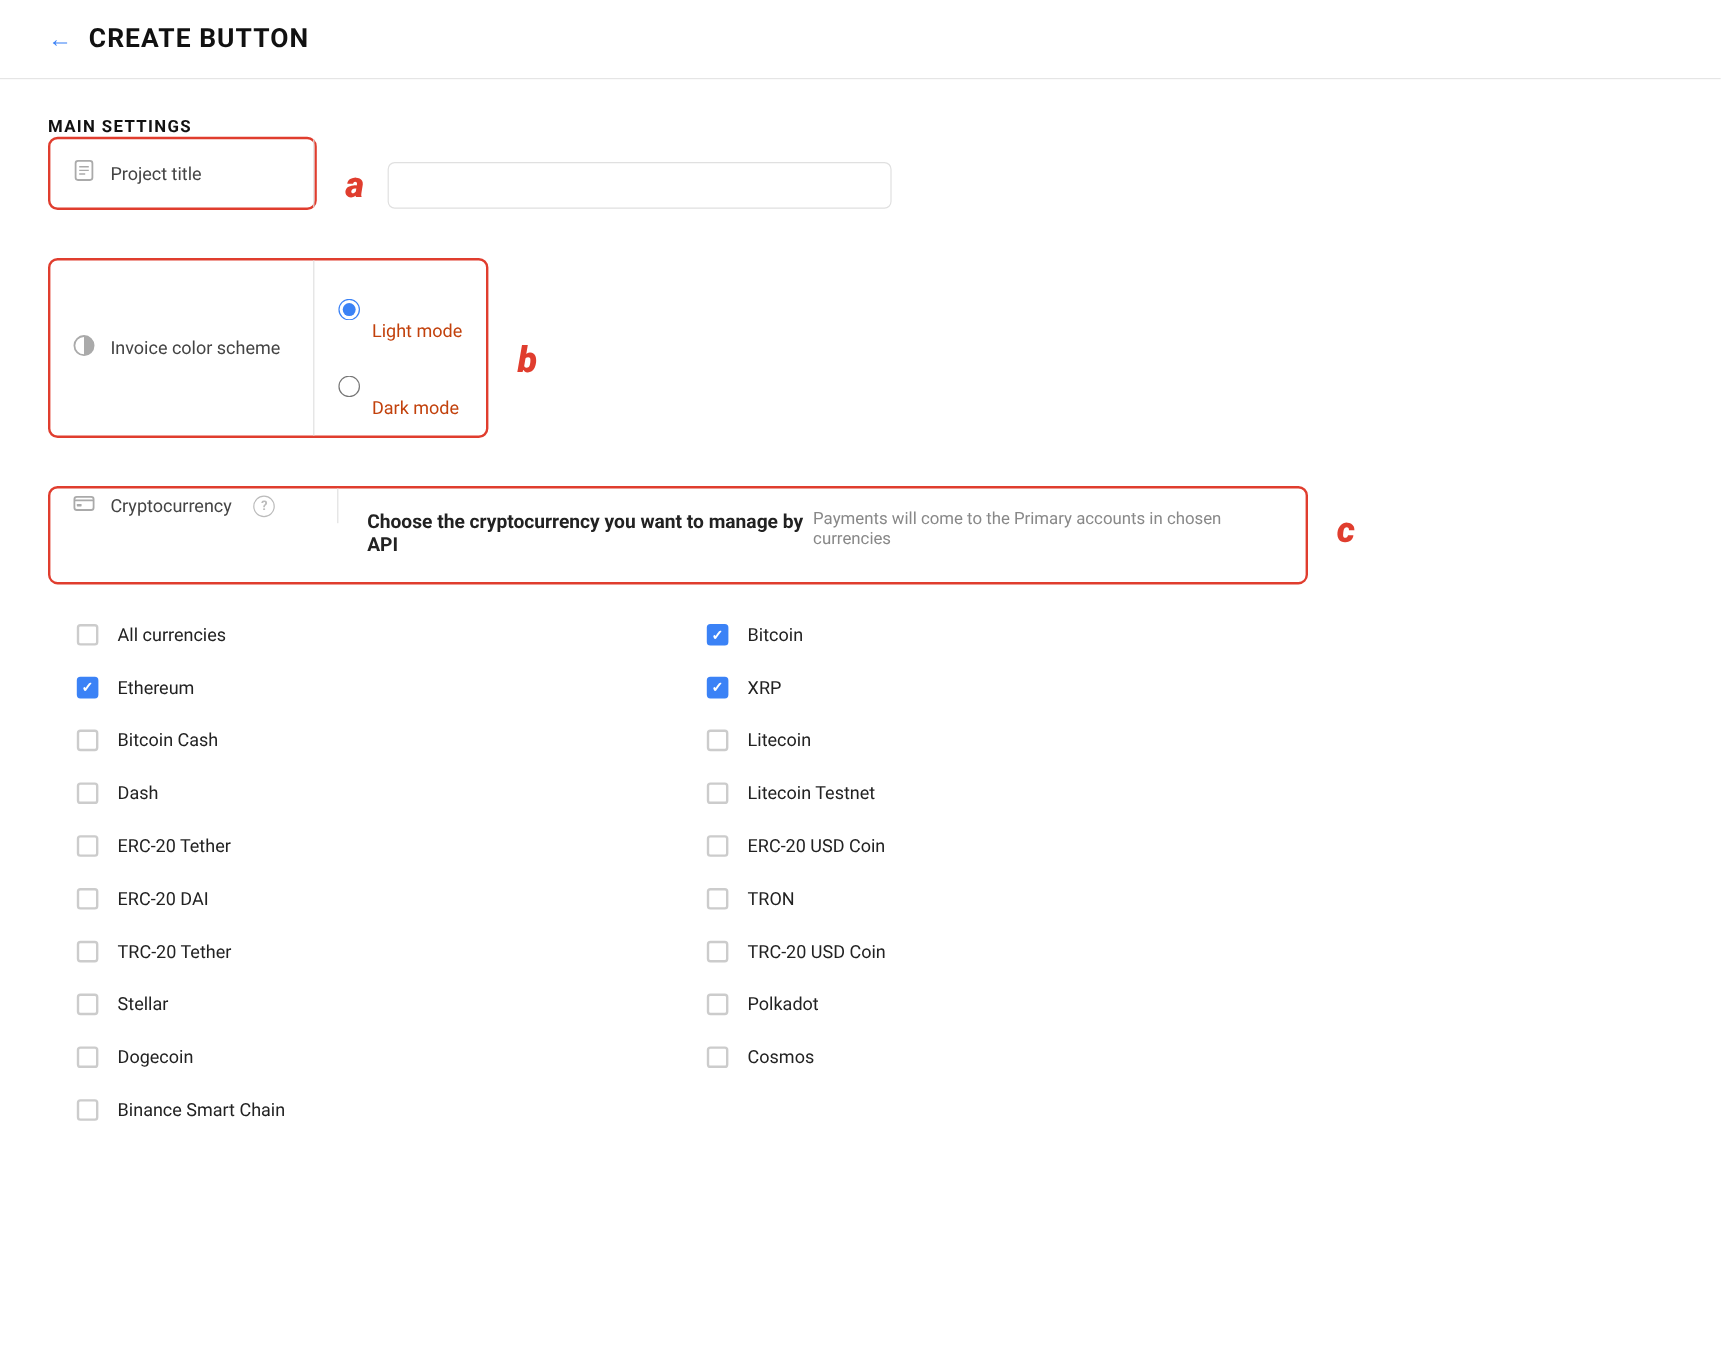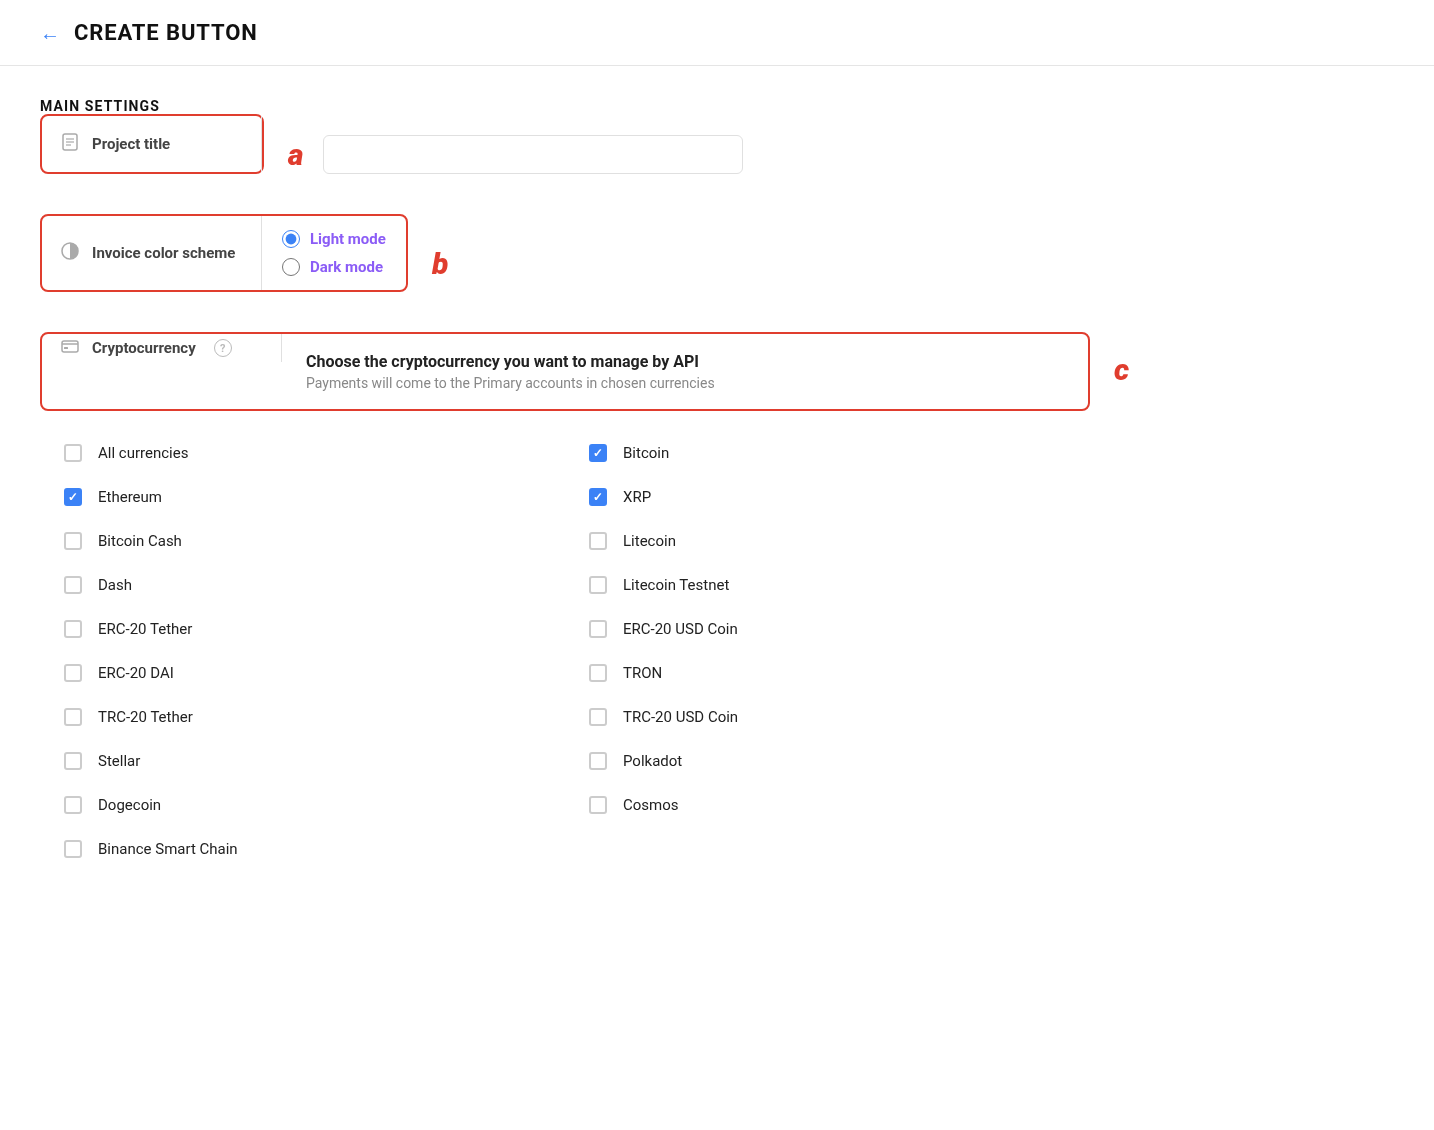--- a/index.html
+++ b/index.html
@@ -73,21 +73,21 @@
 
     .row-icon {
       color: #aaa;
       font-size: 18px;
       flex-shrink: 0;
     }
 
     .row-label {
       font-size: 15px;
       color: #444;
-      font-weight: 700;
+      font-weight: 400;
     }
 
     .row-value-cell {
       display: flex;
       align-items: center;
       padding: 16px 20px;
       flex: 1;
     }
 
     .project-title-input {
@@ -117,22 +117,23 @@
 
     .radio-input {
       width: 18px;
       height: 18px;
       accent-color: #3b82f6;
       cursor: pointer;
     }
 
     .radio-label {
       font-size: 15px;
-      font-weight: 700;
-      color: #8b5cf6;
+      font-weight: 400;
+      color: #c2410c;
+      margin-top: 36px;
     }
 
     .crypto-setting-row {
       display: flex;
       align-items: flex-start;
       border: 2.5px solid #e03d2e;
       border-radius: 8px;
       margin-bottom: 20px;
       background: #fff;
       max-width: 1050px;
@@ -144,21 +145,21 @@
       align-items: center;
       padding: 2px 18px;
       border-right: 1px solid #e0e0e0;
       min-width: 240px;
       gap: 12px;
       align-self: flex-start;
     }
 
     .crypto-info-cell {
       display: flex;
-      flex-direction: column;
+      flex-direction: row;
       padding: 18px 24px;
       flex: 1;
     }
 
     .crypto-main-text {
       font-size: 16px;
       font-weight: 700;
       color: #222;
       margin-bottom: 4px;
     }

